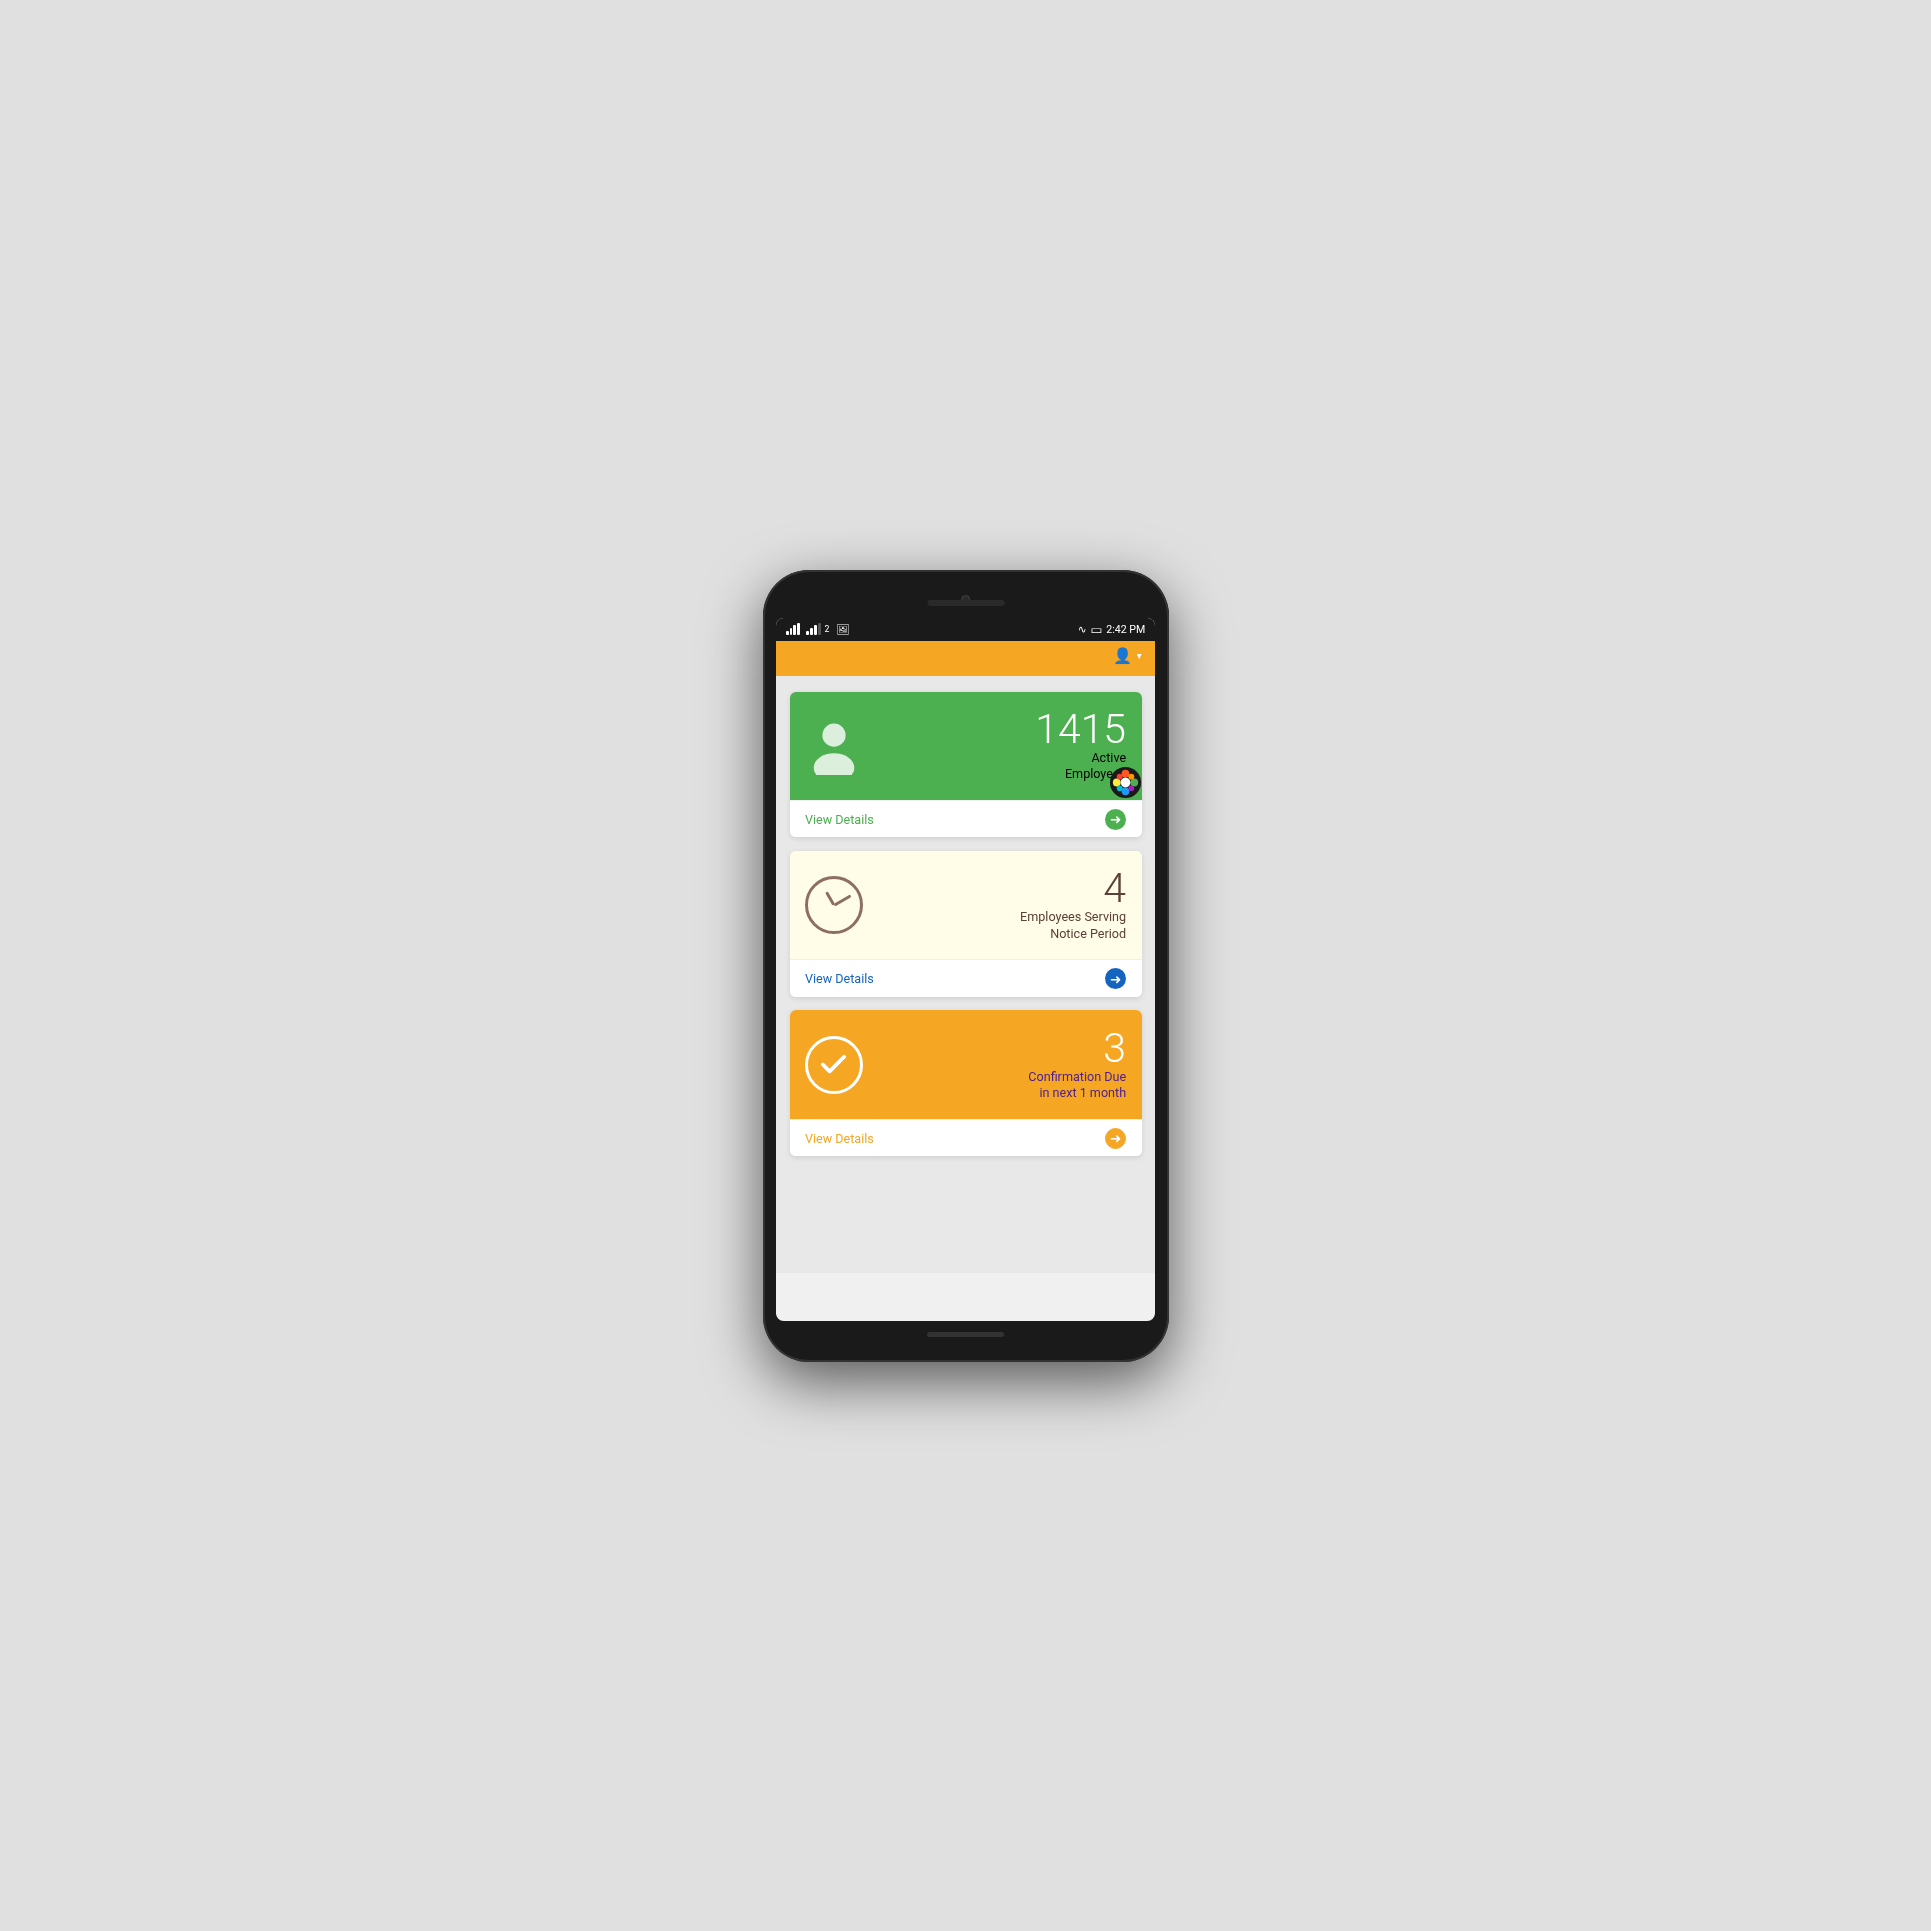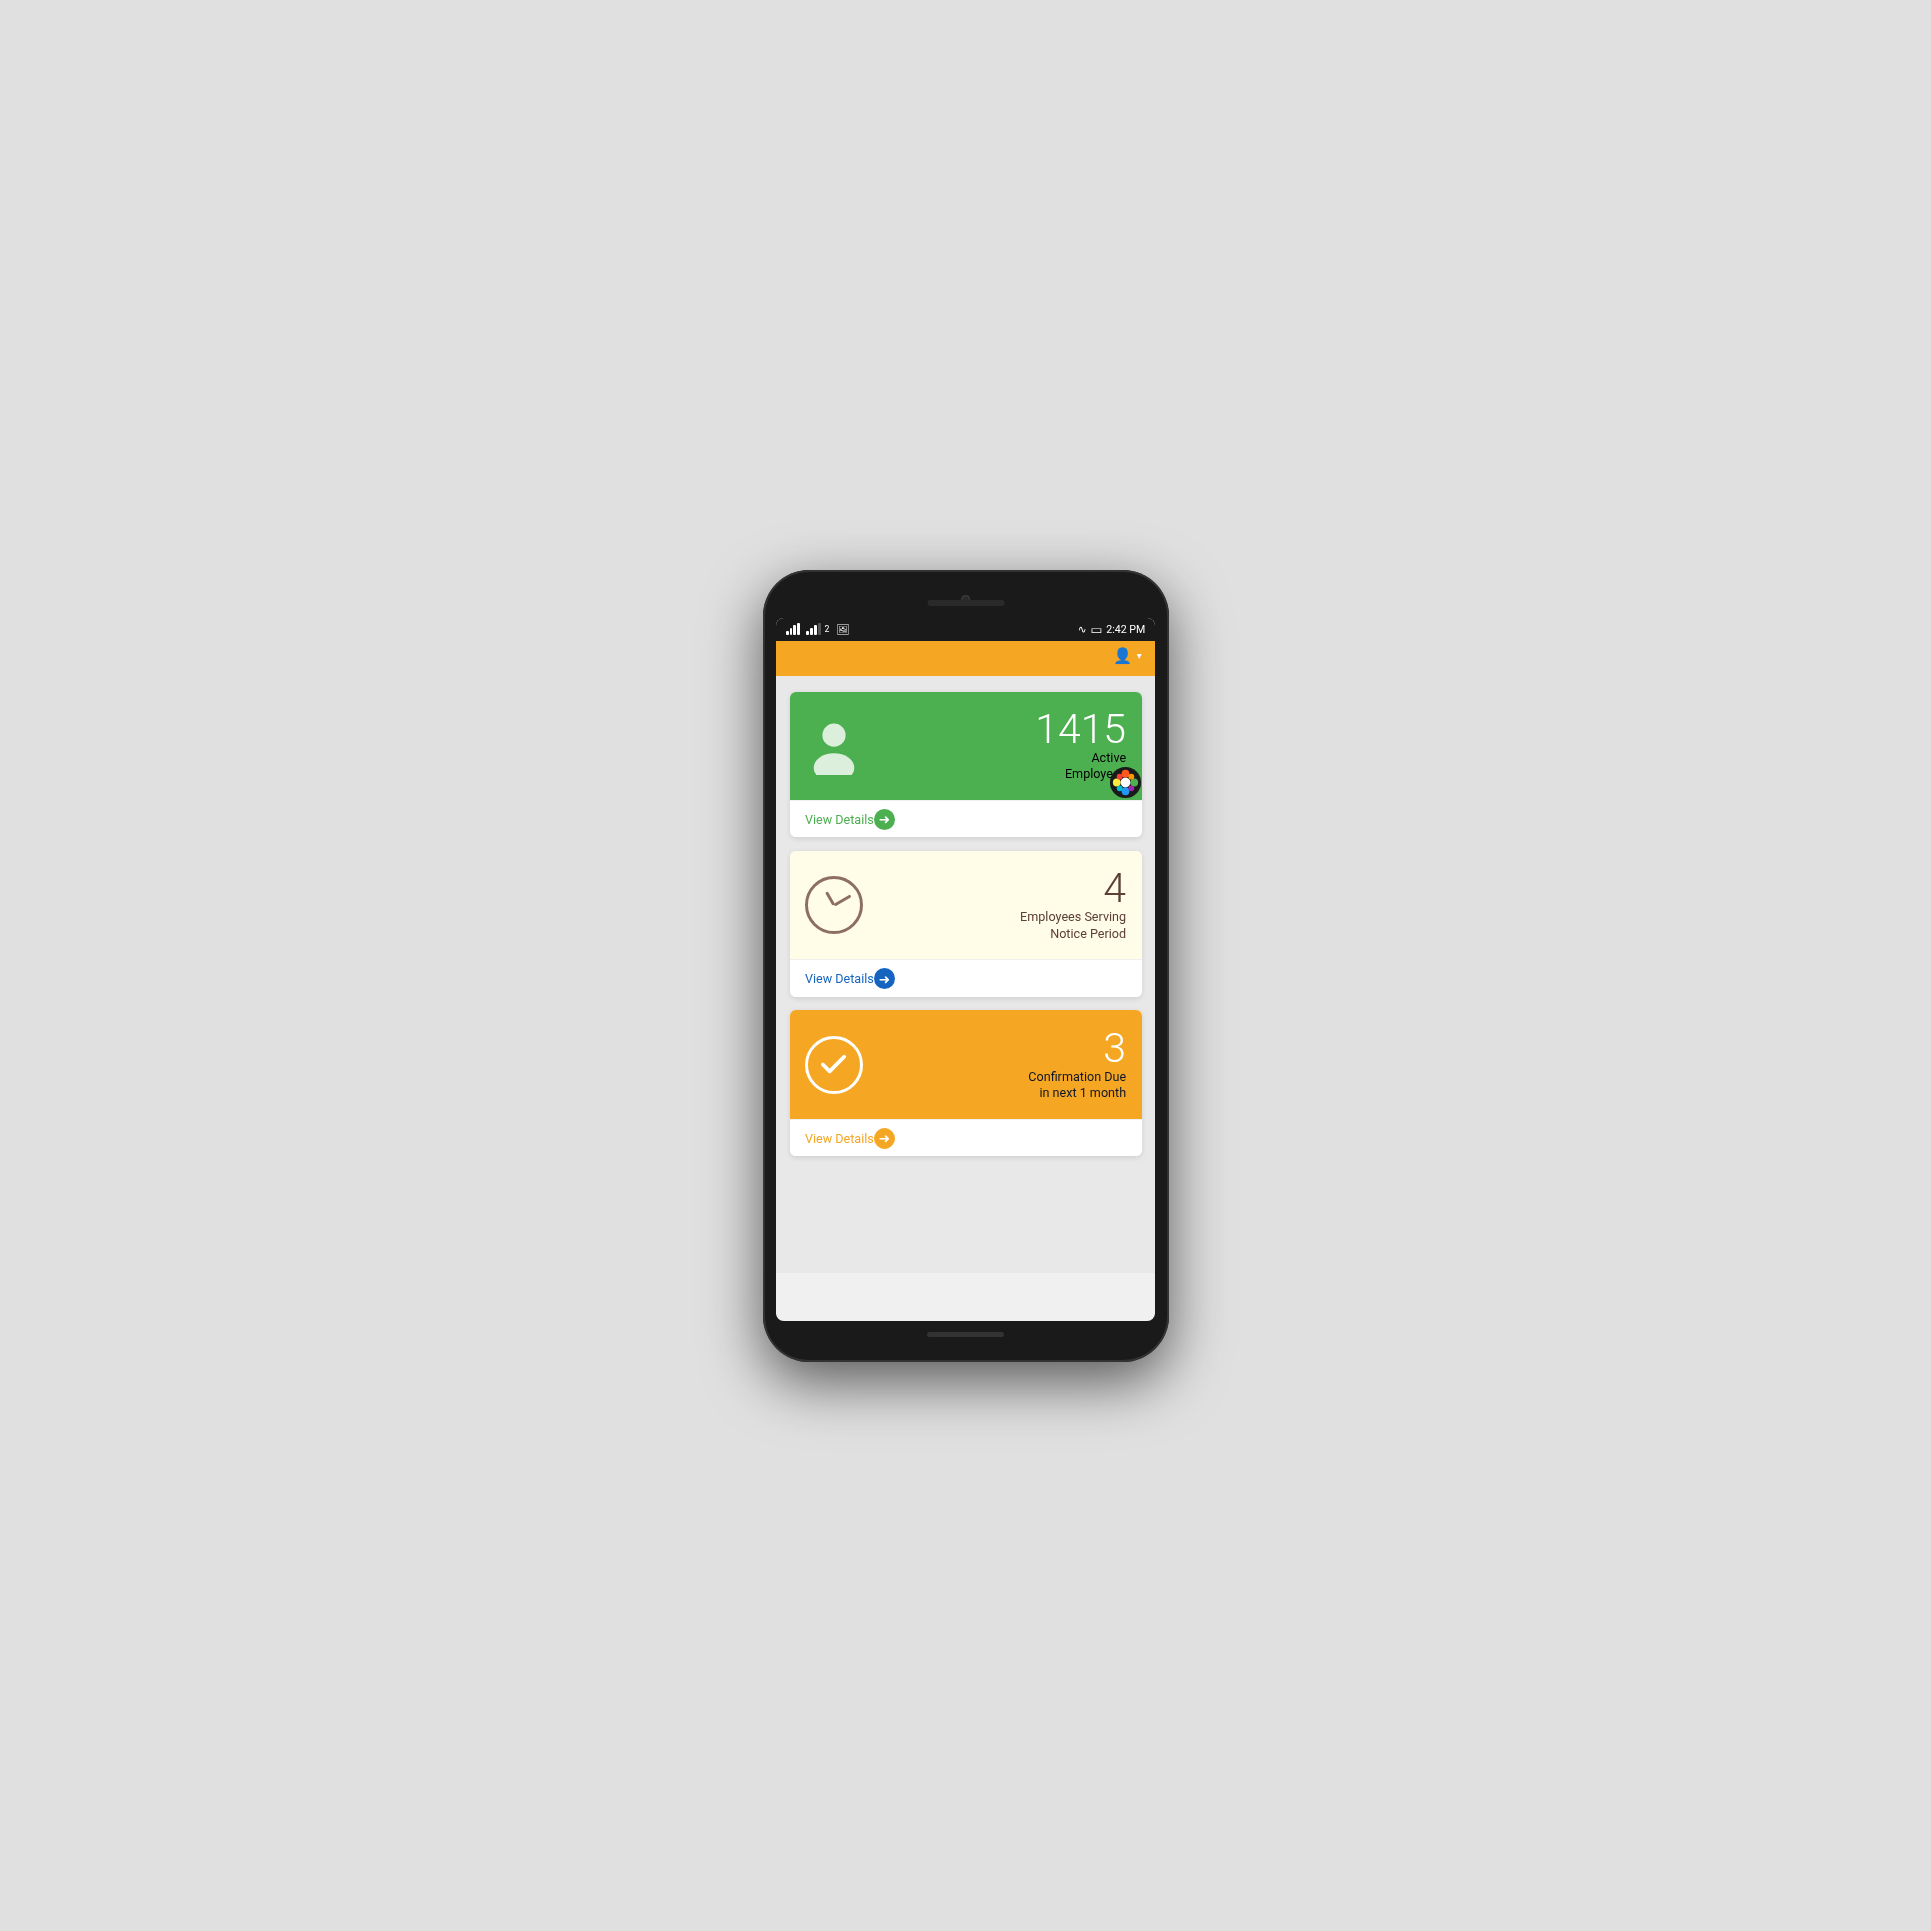--- a/index.html
+++ b/index.html
@@ -225,27 +225,27 @@
     .card-count.white-orange { color: white; }
 
     .card-label {
       font-size: 12.6px;
       line-height: 1.3;
       text-align: right;
     }
 
     .card-label.white { color: #000000; }
     .card-label.dark { color: #5D4037; }
-    .card-label.white-orange { color: #0f172a; }
+    .card-label.white-orange { color: #4c1d95; }
 
     .card-footer {
       padding: 7.7px 15.4px;
       background: white;
       display: flex;
-      justify-content: flex-start;
+      justify-content: space-between;
       align-items: center;
       border-top: 1px solid #f0f0f0;
     }
 
     .view-details-link {
       font-size: 12.6px;
       color: #4CAF50;
       cursor: pointer;
       text-decoration: none;
     }

